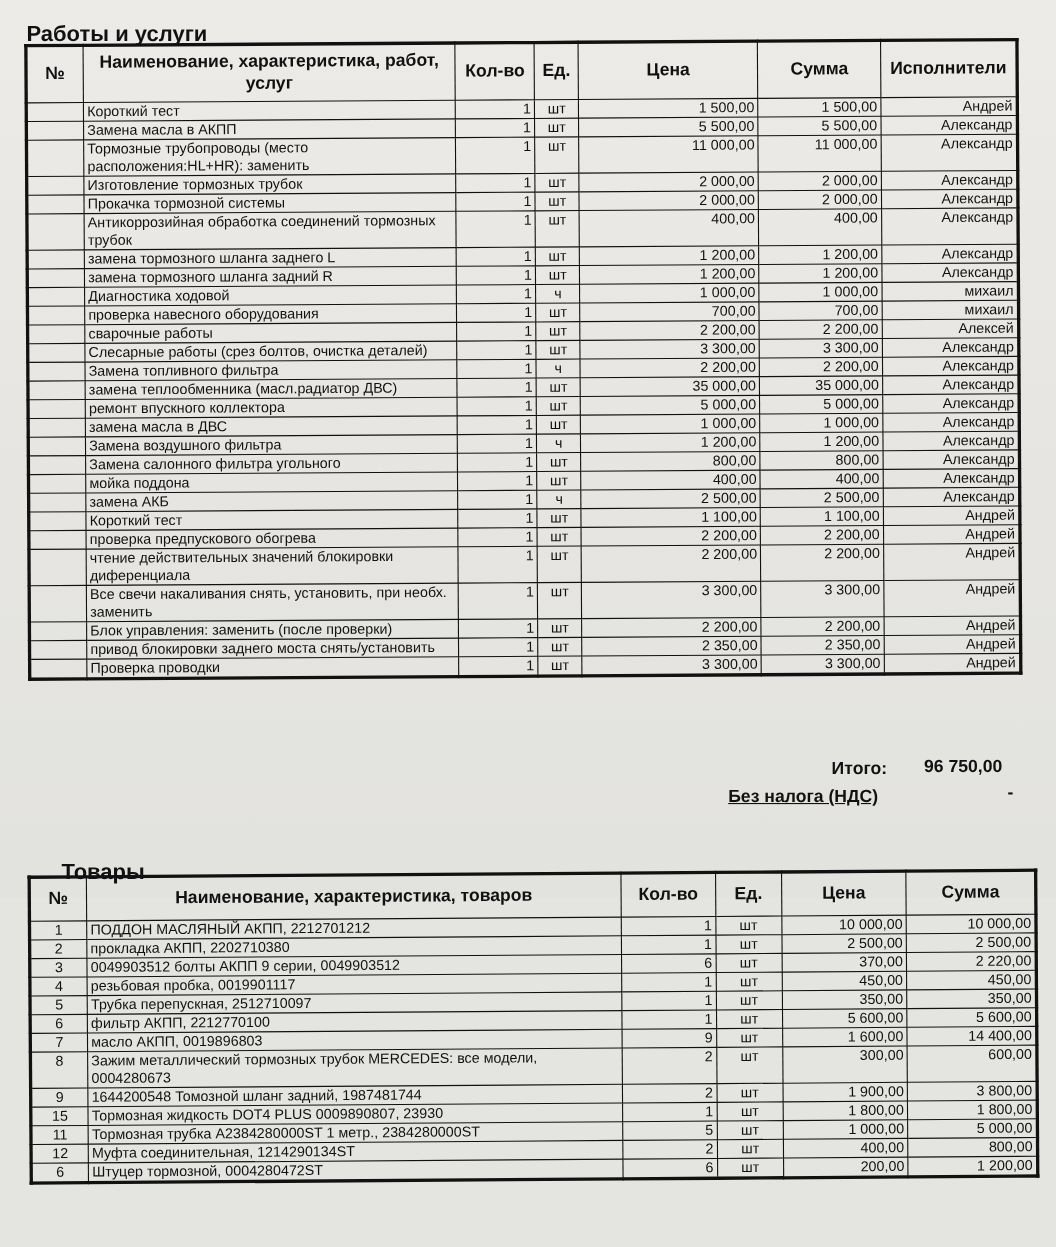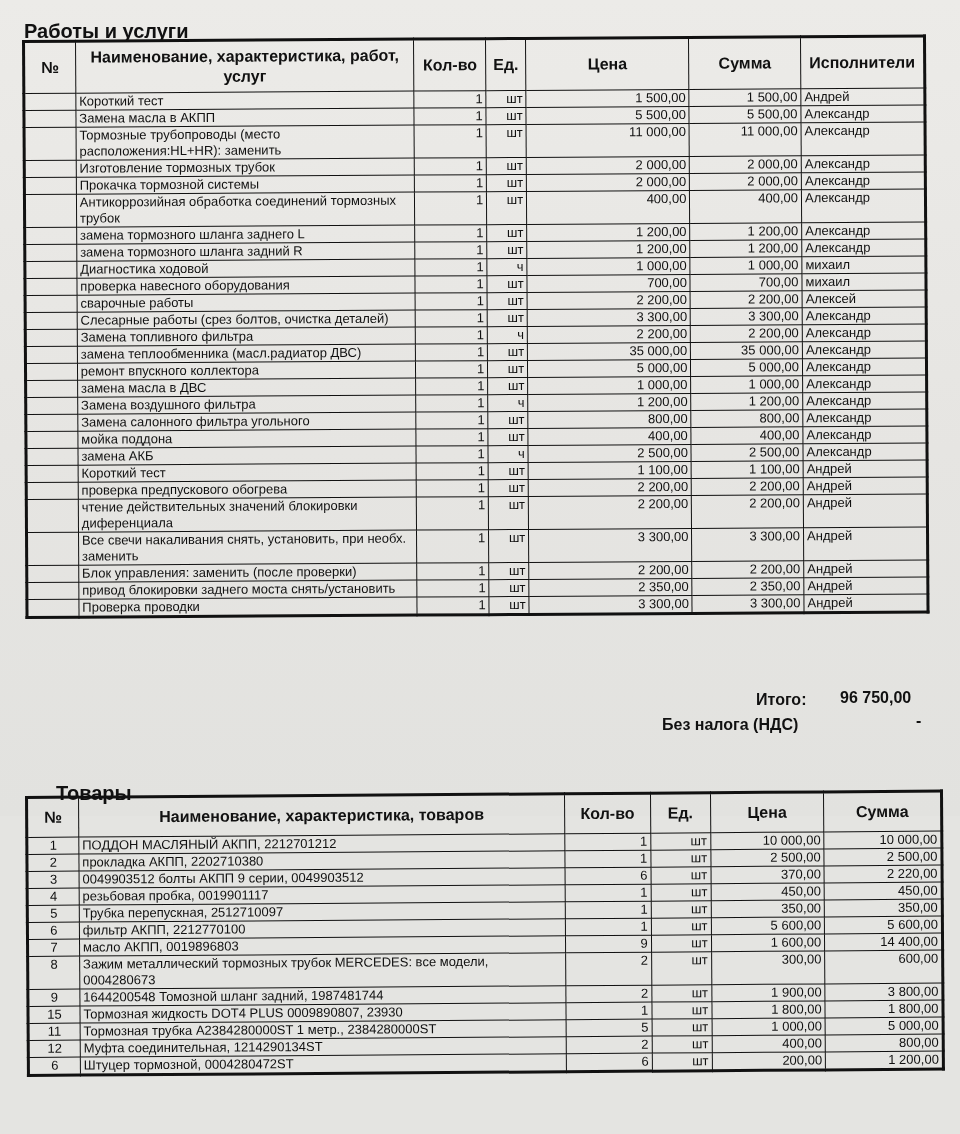--- a/index.html
+++ b/index.html
@@ -9,27 +9,27 @@
   #t1{left:24px;top:20px;}
   #t2{left:27px;top:782px;margin-left:29px;}
   table{position:absolute;border-collapse:collapse;font-size:13px;}
   td,th{border:1.5px solid #111;padding:0 3px;vertical-align:top;line-height:16px;}
   th{font-weight:bold;font-size:16px;text-align:center;vertical-align:middle;line-height:20px;}
   .outer{border:3px solid #111;}
   #works{left:22px;top:40px;width:904px;transform:rotate(-0.35deg);transform-origin:0 0;}
   #goods{left:25px;top:796px;width:918px;transform:rotate(-0.4deg);transform-origin:0 0;}
   .num{text-align:right;}
   .qty{text-align:right;}
-  .unit{text-align:right;}
-  .perf{text-align:left;}
+  .unit{text-align:center;}
+  .perf{text-align:right;}
   .idx{text-align:center;}
   .totals{position:absolute;font-weight:bold;font-size:16px;}
   #total-label{left:756px;top:691px;text-align:center;}
   #total-value{left:840px;top:689px;}
-  #vat-label{left:662px;top:716px;}
+  #vat-label{left:662px;top:716px;text-decoration:underline;}
   #vat-value{left:916px;top:712px;}
 </style>
 </head>
 <body>
 
 <div class="paper">
   <div class="section-title" id="t1">Работы и услуги</div>
 
   <table id="works" class="outer">
     <colgroup>

